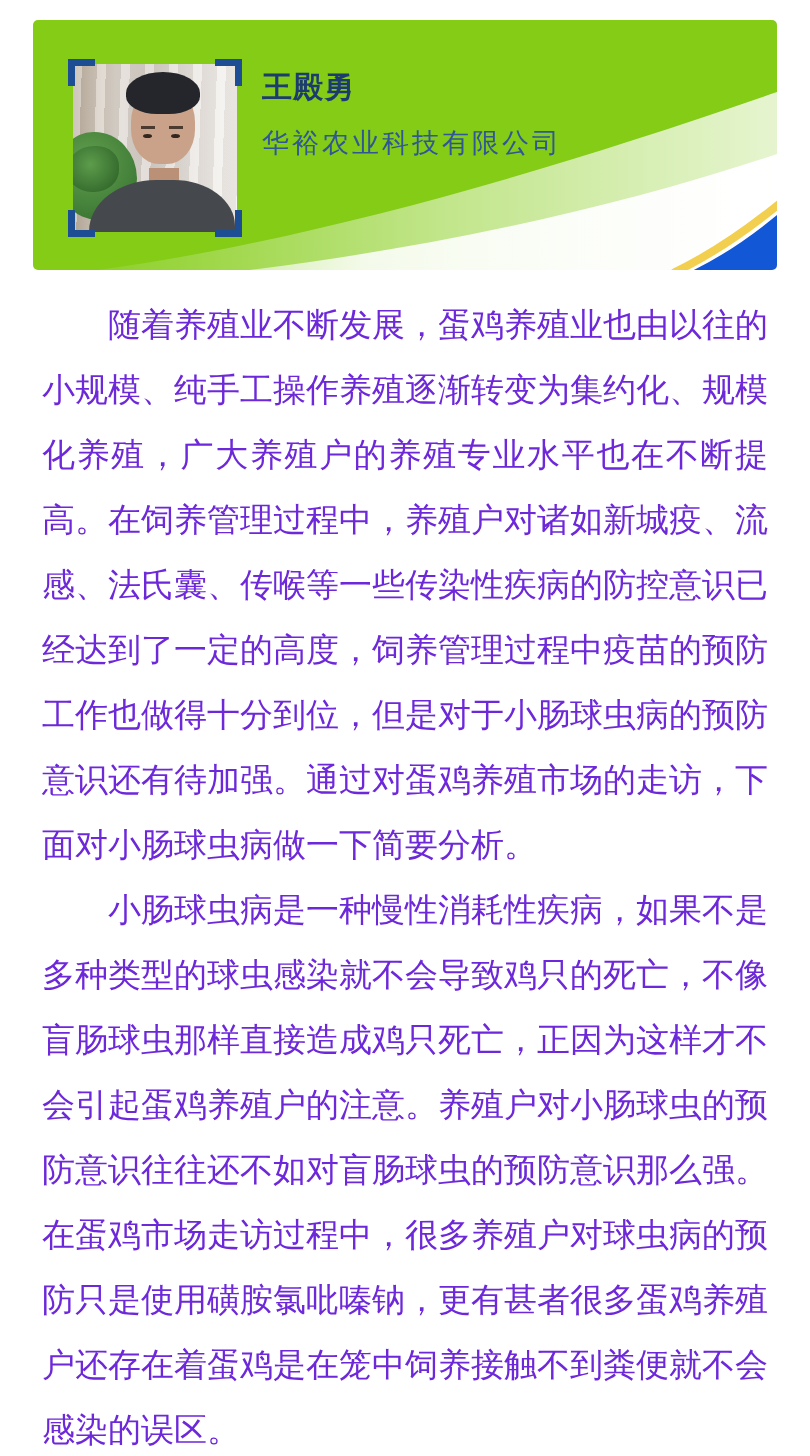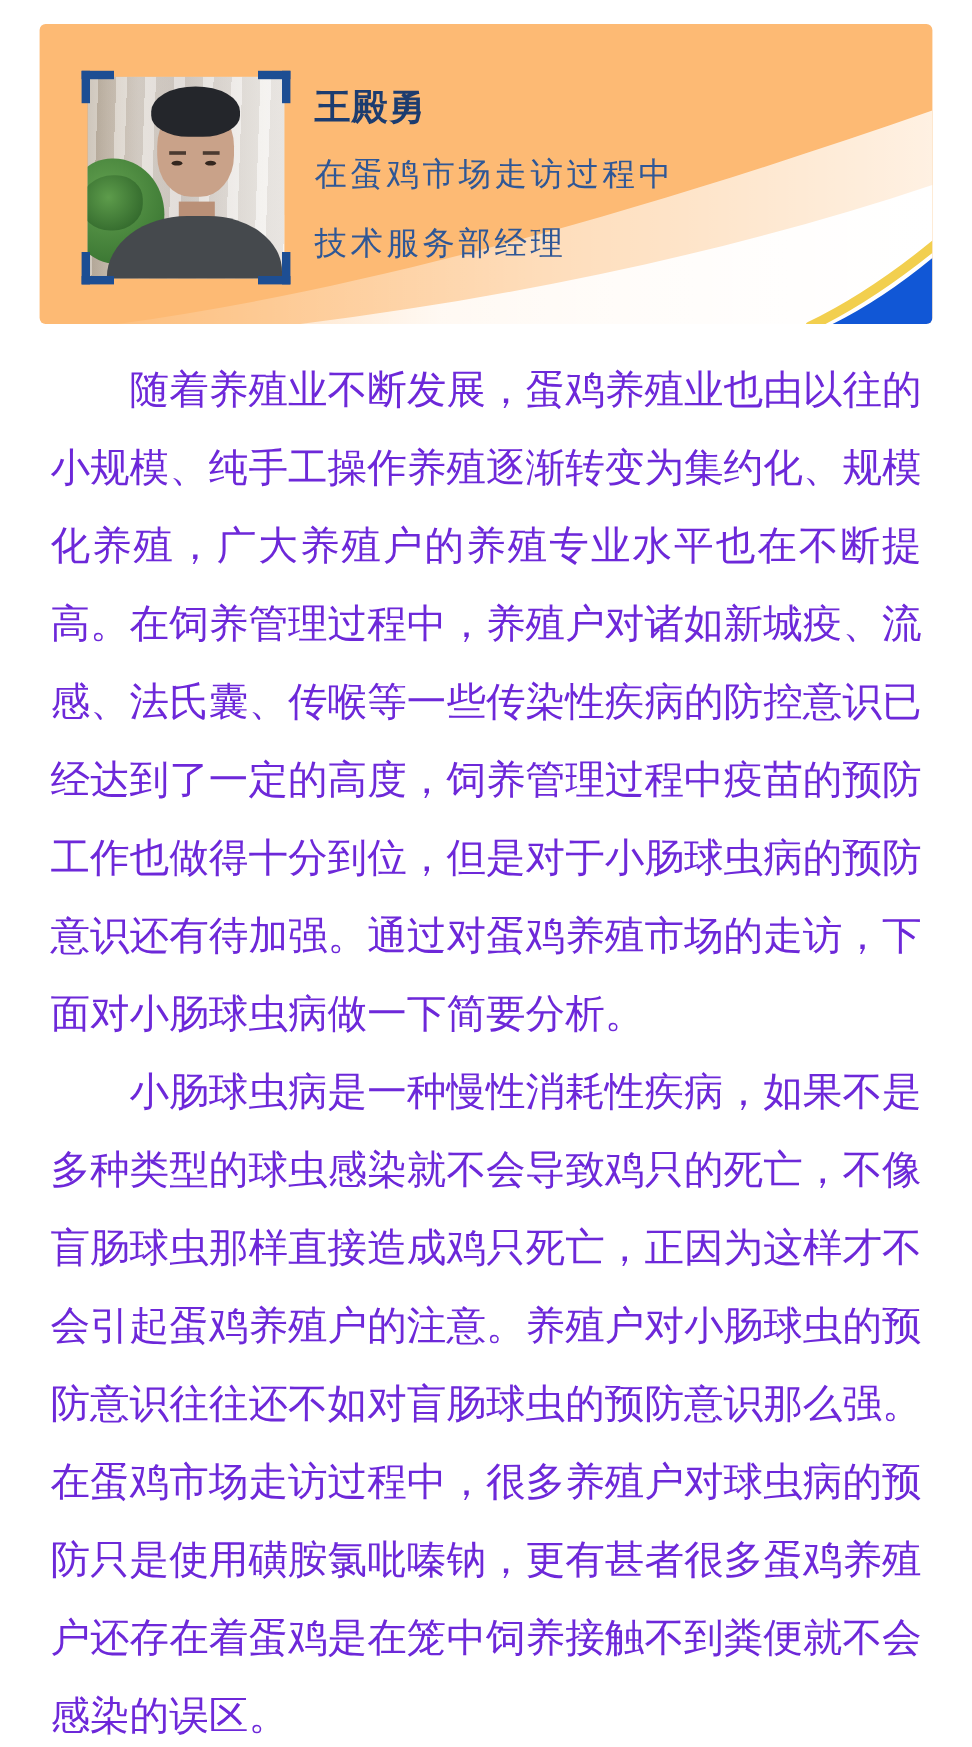--- a/index.html
+++ b/index.html
@@ -11,23 +11,24 @@
     overflow: hidden;
     font-family: "Liberation Sans", "DejaVu Sans", sans-serif;
   }
 
   
   .profile-card {
     position: relative;
     margin: 20px 33px 0 33px;
     width: 744px;
     height: 250px;
-    background: #fdba74;
+    background: #84cc16;
     border-radius: 5px;
     overflow: hidden;
+    font-family: Liberation Mono, monospace;
   }
   .card-waves {
     position: absolute;
     inset: 0;
     width: 100%;
     height: 100%;
     display: block;
   }
 
   
@@ -189,22 +190,21 @@
         <div class="eye r"></div>
       </div>
       <span class="bracket tl"></span>
       <span class="bracket tr"></span>
       <span class="bracket bl"></span>
       <span class="bracket br"></span>
     </div>
 
     <div class="profile-info">
       <h1 class="person-name">王殿勇</h1>
-      <div class="person-company">在蛋鸡市场走访过程中</div>
-      <div class="person-title">技术服务部经理</div>
+      <div class="person-company">华裕农业科技有限公司</div>
     </div>
 
   </section>
 
   <article class="article-body">
     <p>随着养殖业不断发展，蛋鸡养殖业也由以往的小规模、纯手工操作养殖逐渐转变为集约化、规模化养殖，广大养殖户的养殖专业水平也在不断提高。在饲养管理过程中，养殖户对诸如新城疫、流感、法氏囊、传喉等一些传染性疾病的防控意识已经达到了一定的高度，饲养管理过程中疫苗的预防工作也做得十分到位，但是对于小肠球虫病的预防意识还有待加强。通过对蛋鸡养殖市场的走访，下面对小肠球虫病做一下简要分析。</p>
     <p>小肠球虫病是一种慢性消耗性疾病，如果不是多种类型的球虫感染就不会导致鸡只的死亡，不像盲肠球虫那样直接造成鸡只死亡，正因为这样才不会引起蛋鸡养殖户的注意。养殖户对小肠球虫的预防意识往往还不如对盲肠球虫的预防意识那么强。在蛋鸡市场走访过程中，很多养殖户对球虫病的预防只是使用磺胺氯吡嗪钠，更有甚者很多蛋鸡养殖户还存在着蛋鸡是在笼中饲养接触不到粪便就不会感染的误区。</p>
   </article>
 
 </div>

